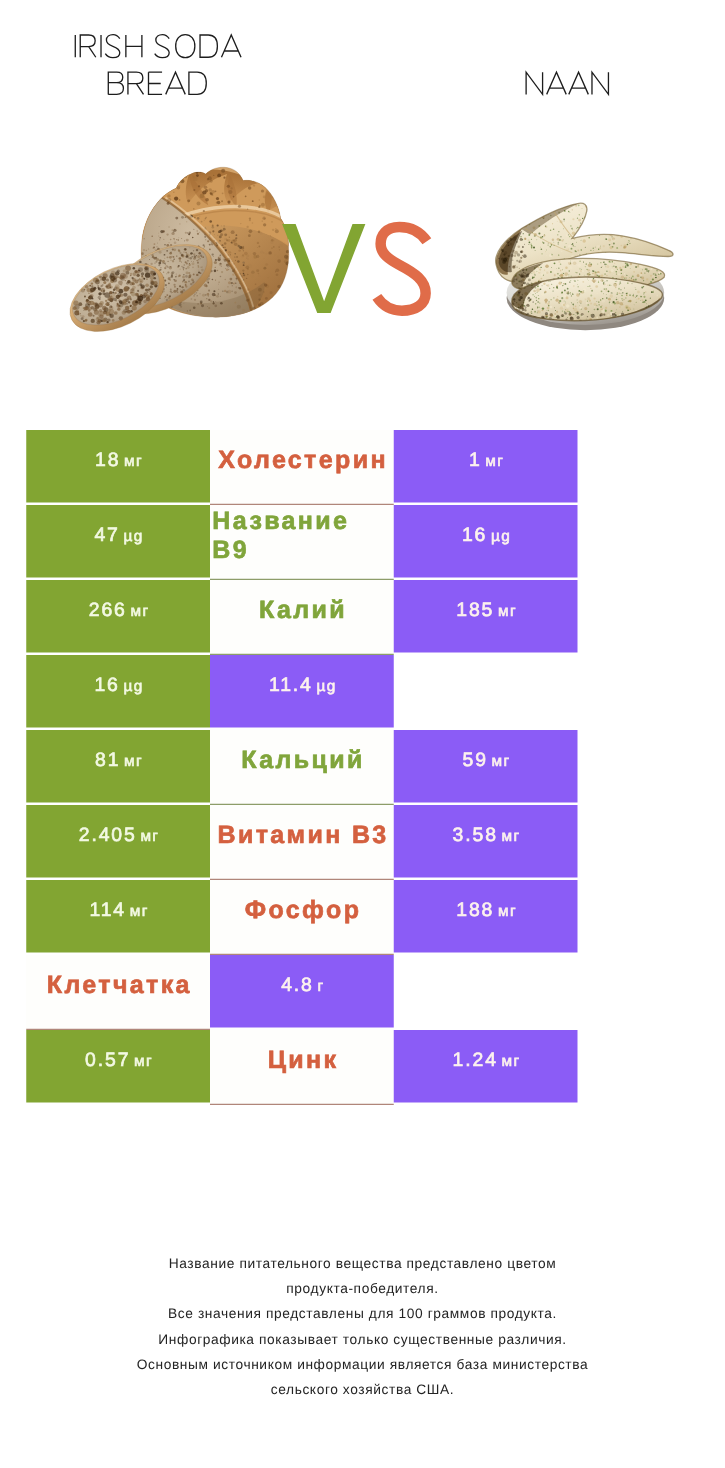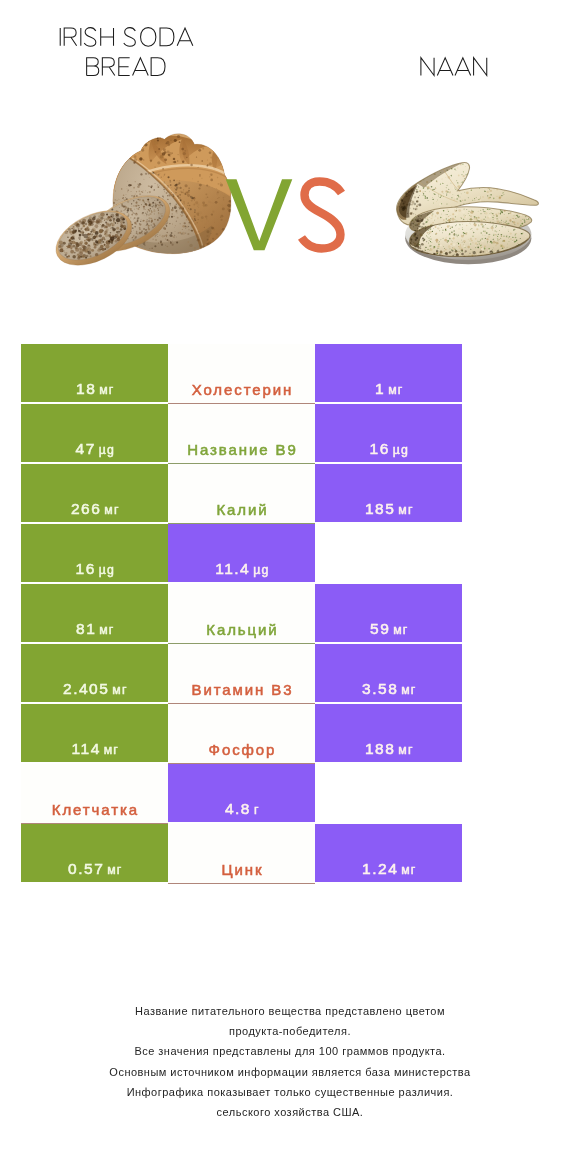--- a/index.html
+++ b/index.html
@@ -11,30 +11,30 @@
   
   #hero{position:absolute;left:0;top:0;width:580px;height:300px;}
   #hero .ttl{fill:none;stroke:#1d1d1d;stroke-linecap:butt;stroke-linejoin:miter;}
   #hero .vsv{fill:#82a532;}
   #hero .vss{fill:none;stroke:#e06c49;stroke-width:8.4;stroke-linecap:butt;stroke-linejoin:miter;}
 
   
   .table{position:absolute;left:21px;top:344px;width:537px;}
   .row{display:flex;height:58px;margin-bottom:2px;}
   .row:last-child{margin-bottom:0;}
-  .cell{width:147px;display:flex;align-items:flex-end;justify-content:center;
+  .cell{width:147px;display:flex;align-items:center;justify-content:center;
         box-sizing:border-box;}
   .cl{background:#82a532;color:#f3f9e3;-webkit-text-stroke-color:#f3f9e3;}
   .cr{background:#8b5cf6;color:#fdf2ee;-webkit-text-stroke-color:#fdf2ee;}
   .cm{background:#fefefc;height:60px;margin-top:0;align-self:flex-start;}
   .bd-g{border-bottom:1px solid #8d9d69;}
   .bd-o{border-bottom:1px solid #b0867a;}
   .val{font-size:15.5px;font-weight:400;-webkit-text-stroke:0.55px;white-space:nowrap;letter-spacing:1.5px;position:relative;top:-4px;padding-left:1.5px;}
   .val .u{font-size:12.3px;font-weight:400;-webkit-text-stroke:0.5px;margin-left:3.0px;letter-spacing:1.1px;}
-  .lbl{font-size:15px;font-weight:400;-webkit-text-stroke:0.55px;letter-spacing:1.9px;padding-left:1.9px;position:relative;top:-5px;}
+  .lbl{font-size:20px;font-weight:700;-webkit-text-stroke:0.55px;letter-spacing:1.9px;padding-left:1.9px;position:relative;top:-5px;}
   .win-g{color:#80a53b;-webkit-text-stroke-color:#80a53b;}
   .win-o{color:#d4603f;-webkit-text-stroke-color:#d4603f;}
 
   
   .footer{position:absolute;left:0;top:1001px;width:580px;text-align:center;}
   .fl{margin:0;font-size:11px;line-height:20.2px;color:#242424;font-weight:400;letter-spacing:0.48px;white-space:nowrap;}
 </style>
 </head>
 <body>
 
@@ -2798,17 +2798,17 @@
         <div class="cell cr">
           <span class="val"><span>1.24</span><span class="u">мг</span></span>
         </div>
       </div>
   </div>
 
   <div class="footer">
     <p class="fl">Название питательного вещества представлено цветом</p>
     <p class="fl">продукта-победителя.</p>
     <p class="fl">Все значения представлены для 100 граммов продукта.</p>
+    <p class="fl">Инфографика показывает только существенные различия.</p>
     <p class="fl">Основным источником информации является база министерства</p>
-    <p class="fl">Инфографика показывает только существенные различия.</p>
     <p class="fl">сельского хозяйства США.</p>
   </div>
 </div>
 
 </body></html>

